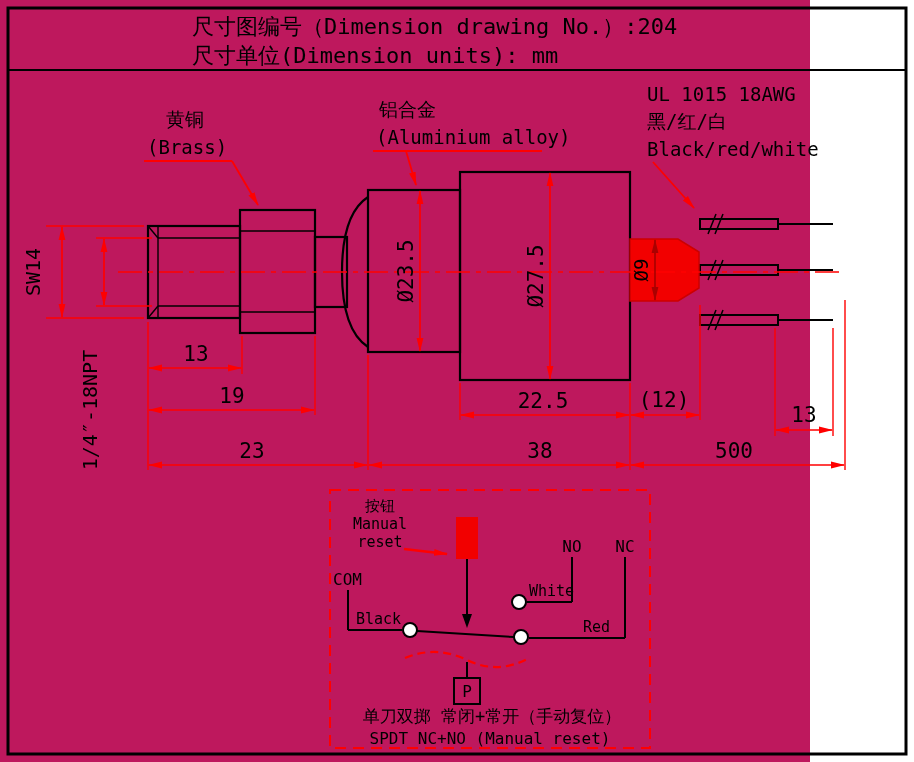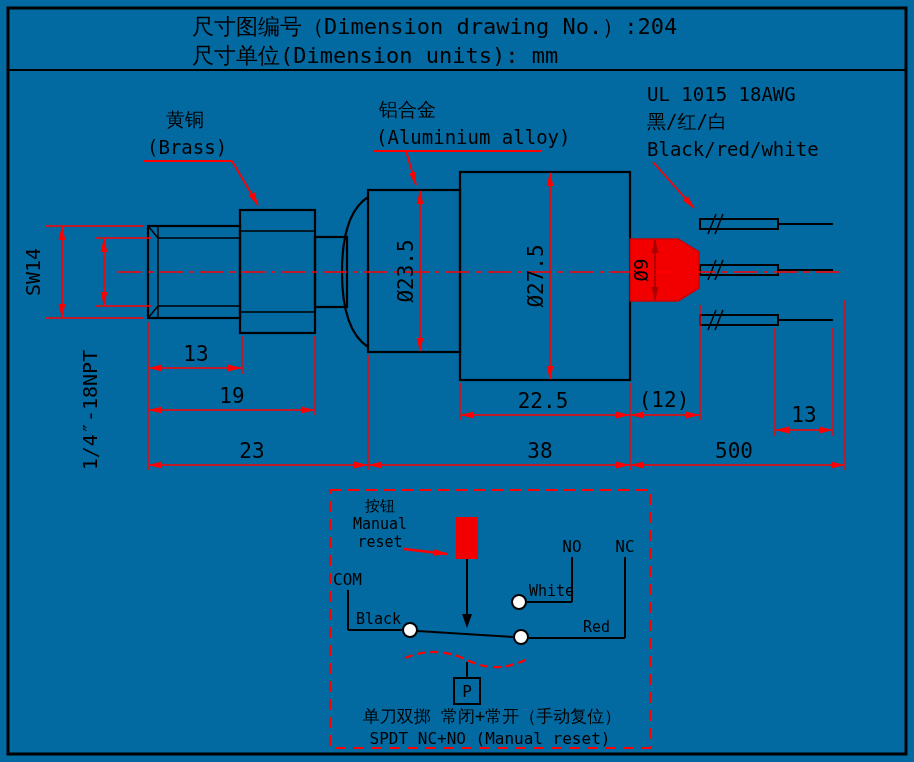--- a/index.html
+++ b/index.html
@@ -1,16 +1,16 @@
 <!DOCTYPE html>
 <html><head>
 <meta charset="utf-8">
 <style>
   html,body{margin:0;padding:0;background:#ffffff;}
-  .page{position:relative;width:914px;height:762px;background:#0369a1;
+  .page{position:relative;width:810px;height:762px;background:#be185d;
         font-family:"DejaVu Sans Mono","Liberation Mono",monospace;}
   svg{position:absolute;left:0;top:0;}
   text{font-family:"DejaVu Sans Mono","Liberation Mono",monospace;fill:#000000;}
   .outline{stroke:#000000;fill:none;}
   .red{stroke:#ff0000;fill:none;}
 </style>
 </head>
 <body>
 
 <div class="page">

